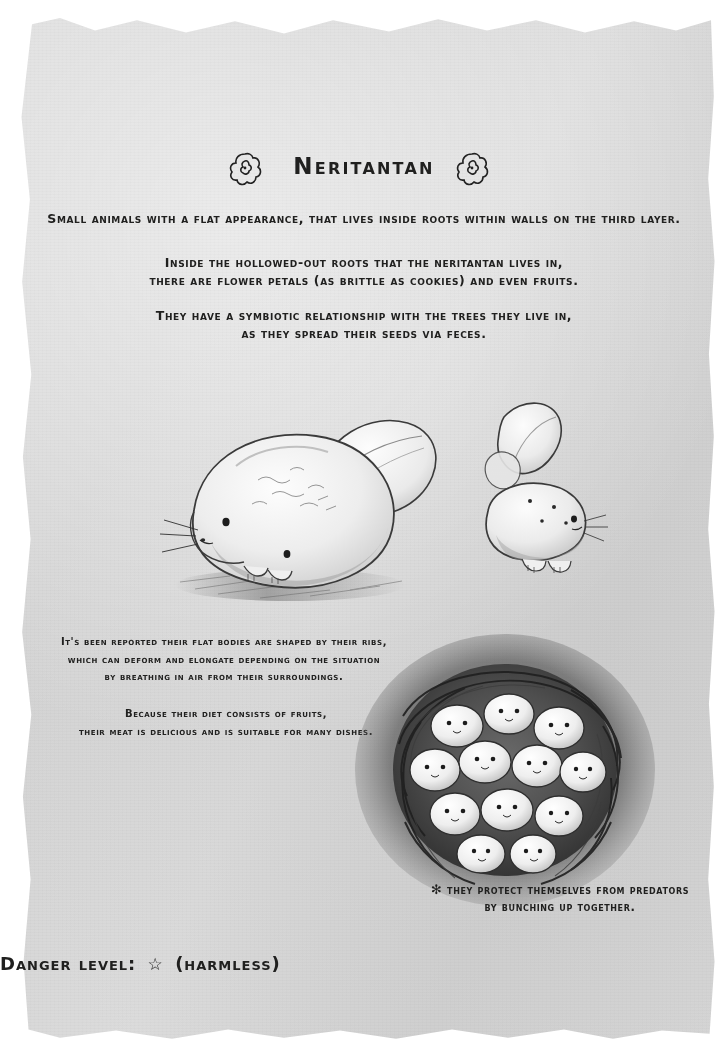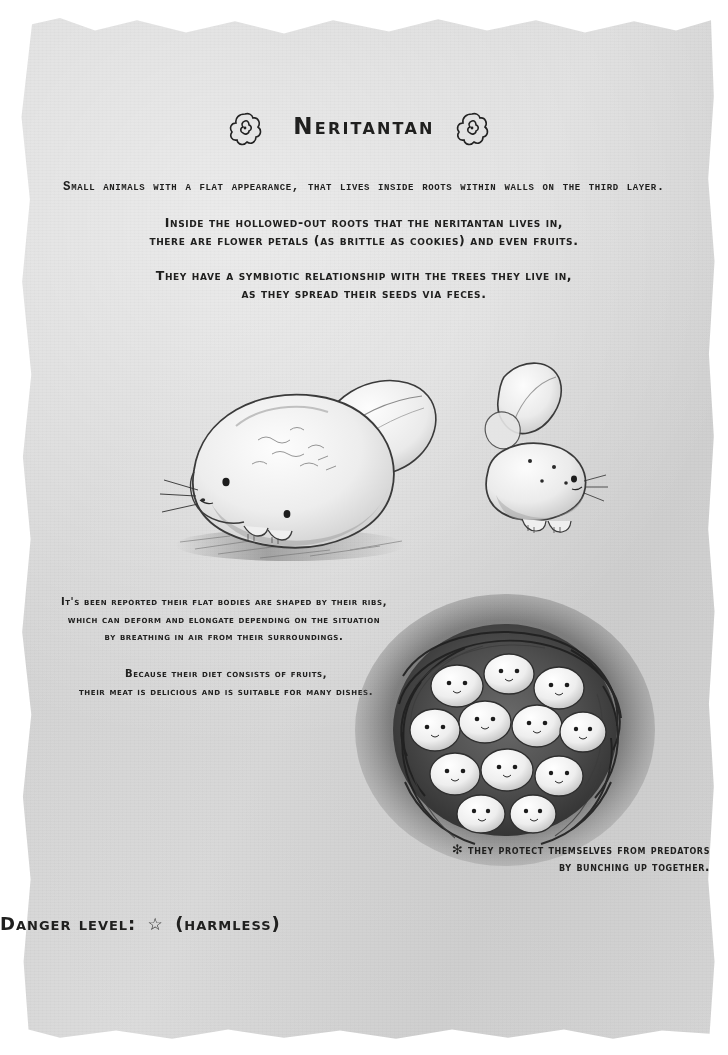--- a/index.html
+++ b/index.html
@@ -56,20 +56,21 @@
     opacity: 0.35;
     background-image:
       repeating-linear-gradient(0deg, rgba(0,0,0,0.035) 0 1px, rgba(255,255,255,0) 1px 3px),
       repeating-linear-gradient(90deg, rgba(0,0,0,0.03) 0 1px, rgba(255,255,255,0) 1px 4px);
     pointer-events: none;
   }
 
   #content {
     position: absolute;
     inset: 0;
+    margin-top: 40px;
   }
 
   
   .ink {
     color: #20201f;
     font-family: "DejaVu Sans", sans-serif;
     font-variant: small-caps;
     text-transform: lowercase;
     letter-spacing: 0.6px;
   }
@@ -97,40 +98,40 @@
 
   .para {
     position: absolute;
     left: 0;
     right: 0;
     text-align: center;
     font-size: 12.5px;
     line-height: 18px;
     font-weight: 600;
   }
-  .para.p1 { top: 178px; font-family: Liberation Mono, monospace; }
+  .para.p1 { top: 170px; }
   .para.p2 { top: 214px; }
   .para.p3 { top: 267px; }
 
   .block-left {
     position: absolute;
     text-align: center;
     font-size: 10px;
     line-height: 17.5px;
     font-weight: 600;
   }
   .block-left.b1 { left: 14px; top: 593px; width: 420px; }
   .block-left.b2 { left: 16px; top: 665px; width: 420px; }
 
   .note {
     position: absolute;
     left: 410px;
     top: 841px;
     width: 300px;
-    text-align: right;
+    text-align: center;
     font-size: 11.6px;
     line-height: 17px;
     font-weight: 600;
   }
   .note .star { font-size: 13px; }
 
   .danger {
     position: absolute;
     left: 0;
     right: 0;

